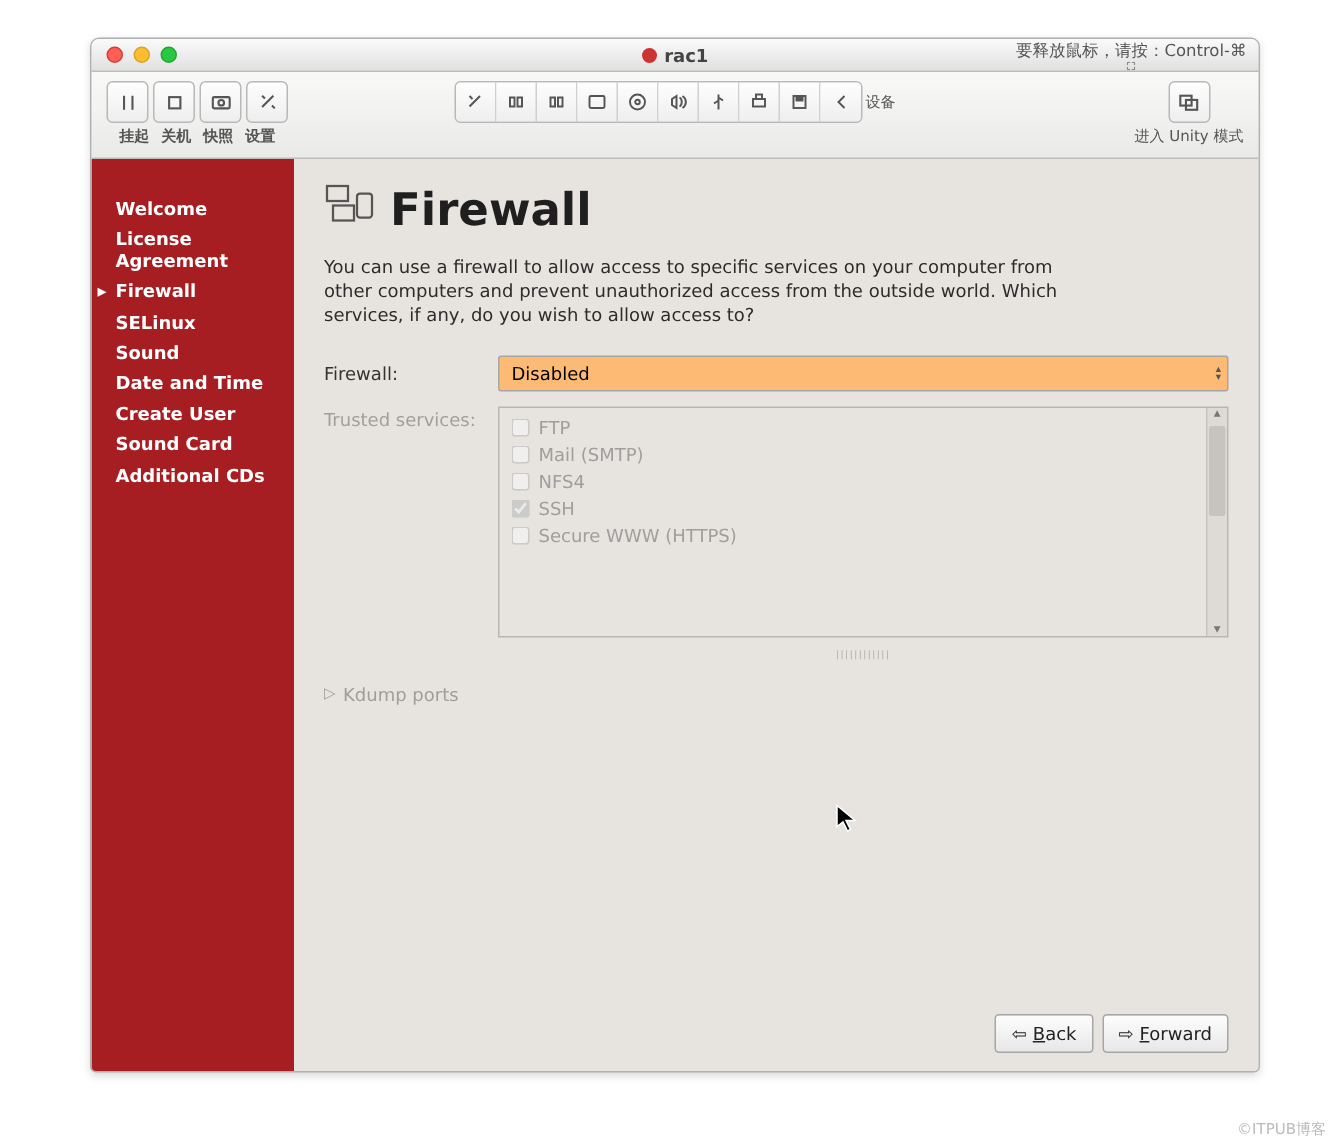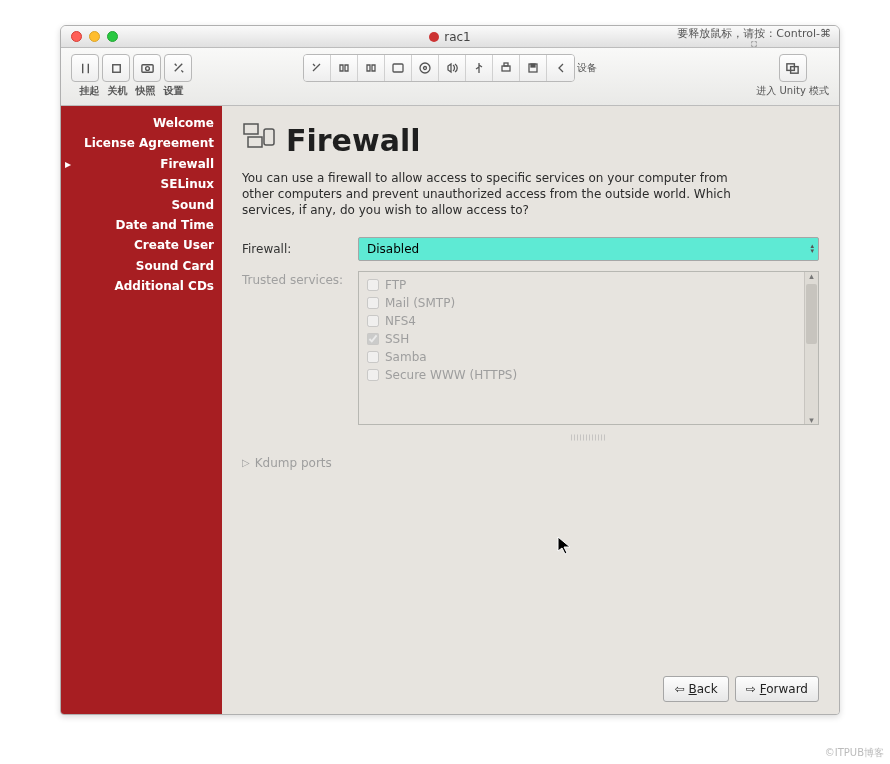--- a/index.html
+++ b/index.html
@@ -6,21 +6,21 @@
   body { font-family: "DejaVu Sans", "Liberation Sans", sans-serif; background: #fff; width: 890px; height: 764px; position: relative; }
   .outer { position: absolute; top: 25px; left: 60px; width: 780px; height: 690px; background: #ededeb; border: 1px solid #b0b0b0; border-radius: 6px 6px 4px 4px; box-shadow: 0 2px 6px rgba(0,0,0,0.15); overflow: hidden; }
 
   
   .titlebar { height: 22px; background: linear-gradient(#fafafa,#e0e0e0); border-bottom: 1px solid #bcbcbc; display: flex; align-items: center; position: relative; }
   .traffic { display: flex; gap: 7px; padding-left: 10px; align-items: center; }
   .tl { width: 11px; height: 11px; border-radius: 50%; }
   .tl.red { background: #ff5f57; border: 1px solid #d43e36; }
   .tl.yellow { background: #ffbd2e; border: 1px solid #d9a32a; }
   .tl.green { background: #28c840; border: 1px solid #24a535; }
-  .title-center { position: absolute; left:0; right:0; top:0; bottom:0; display:flex; justify-content:center; align-items:center; font-size:12px; color:#444; gap:5px; pointer-events:none;}
+  .title-center { position: absolute; left:0; right:0; top:0; bottom:0; display:flex; justify-content:center; align-items:center; font-size:12px; color:#444; gap:5px; pointer-events:none;font-weight:bold;}
   .title-center .logo { width:10px; height:10px; background:#c33; border-radius:50%; display:inline-block;}
   .title-right { position:absolute; right:8px; top:0; bottom:0; display:flex; align-items:center; font-size:11px; color:#555; gap:0;flex-direction:column;}
   .title-right svg { width:12px; height:12px; }
 
   .toolbar { height: 58px; background: linear-gradient(#f9f9f8,#e9e9e7); border-bottom: 1px solid #bcbcbc; display:flex; align-items:flex-start; padding: 6px 10px 2px 10px; position:relative; }
   .tbgroup { display:flex; flex-direction:column; align-items:center; gap:2px;font-weight:bold; }
   .tbgroup .btns { display:flex; gap:3px; }
   .tbbtn { width:28px; height:28px; background:linear-gradient(#fefefe,#eeeeee); border:1px solid #b8b8b8; border-radius:4px; display:flex; align-items:center; justify-content:center;}
   .tbbtn svg { width:15px; height:15px; stroke:#555; fill:none; stroke-width:1.5;}
   .tblabel { font-size:10px; color:#555; }
@@ -28,31 +28,31 @@
   .devbtns { display:flex; gap:0; border:1px solid #b8b8b8; border-radius:4px; overflow:hidden;}
   .devseg { width:27px; height:26px; background:linear-gradient(#fefefe,#eeeeee); display:flex; align-items:center; justify-content:center; border-right:1px solid #d0d0d0;}
   .devseg:last-child { border-right:none; }
   .devseg svg{width:14px;height:14px;stroke:#555;fill:none;stroke-width:1.3;}
   .unitygrp { position:absolute; right:10px; top:6px; display:flex; flex-direction:column; align-items:center; gap:2px;}
   .smalllabel { display:flex; gap:8px;}
   .tbgroup .smalllabel span{font-size:10px;color:#555;}
 
   
   .content { display:flex; height: calc(100% - 80px); }
-  .sidebar { width:161px; background:#a71e22; padding:10px 8px; display:flex; flex-direction:column; gap:6px;text-align:right;}
+  .sidebar { width:135px; background:#a71e22; padding:26px 8px; display:flex; flex-direction:column; gap:6px;}
   .sbitem { color:#fff; font-size:12px; font-weight:bold; cursor:pointer; line-height:1.2; position:relative; padding-left:8px;}
   .sbitem.active::before { content:"▸"; position:absolute; left:-4px; color:#fff; font-size:12px;}
   .main { flex:1; background:#e7e4df; display:flex; flex-direction:column; padding:14px 20px 12px 20px; gap:10px; }
   .heading { display:flex; align-items:center; gap:8px;}
   .hicon svg { width:36px;height:36px;}
   .heading h1 { font-size:30px; font-weight:bold; color:#1f1f1f; }
   .desc { font-size:12px; color:#2c2c2c; line-height:1.35; max-width:520px; }
   .formrow { display:flex; align-items:center; gap:6px; margin-top:8px;}
   .formrow label { font-size:12px; color:#333; width:110px; text-align:left;}
-  .combo { flex:1; height:24px; background:#5eead4; border:1px solid #a6a6a6; border-radius:2px; display:flex; align-items:center; justify-content:space-between; padding:0 4px 0 8px; font-size:12px;}
+  .combo { flex:1; height:24px; background:#fdba74; border:1px solid #a6a6a6; border-radius:2px; display:flex; align-items:center; justify-content:space-between; padding:0 4px 0 8px; font-size:12px;}
   .combo .spinner { display:flex; flex-direction:column; font-size:7px; color:#555; line-height:5px; cursor:pointer;}
   .services-label { font-size:12px; color:#a0a0a0; width:110px; align-self:flex-start; margin-top:2px;}
   .services-row { display:flex; gap:6px; align-items:flex-start;}
   .services-box { flex:1; border:1px solid #b7b7b2; background:#e7e4df; height:154px; display:flex; position:relative;}
   .svc-list { flex:1; padding:4px 0; overflow:hidden;}
   .svc-item { display:flex; align-items:center; gap:6px; padding:2px 8px; font-size:12px; color:#9e9e9e;}
   .svc-item input { width:12px; height:12px;}
   .svc-scroll { width:14px; background:#dedbd5; border-left:1px solid #c8c5c0; position:relative;}
   .svc-scroll::before{content:"▴"; position:absolute; top:-1px; left:0; right:0; text-align:center; font-size:9px; color:#777;}
   .svc-scroll::after{content:"▾"; position:absolute; bottom:-1px; left:0; right:0; text-align:center; font-size:9px; color:#777;}
@@ -243,24 +243,20 @@
             <div class="svc-item">
                 <input type="checkbox" disabled="" style="">
                 <span>NFS4</span>
               </div>
             <div class="svc-item">
                 <input type="checkbox" checked="" disabled="" style="">
                 <span>SSH</span>
               </div>
             <div class="svc-item">
                 <input type="checkbox" disabled="" style="">
-                <span>Samba</span>
-              </div>
-            <div class="svc-item">
-                <input type="checkbox" disabled="" style="">
                 <span>Secure WWW (HTTPS)</span>
               </div>
           </div>
           <div class="svc-scroll">
               <div class="svc-thumb"></div>
             </div>
         </div>
       </div>
       <div class="grip">||||||||||||</div>
 

